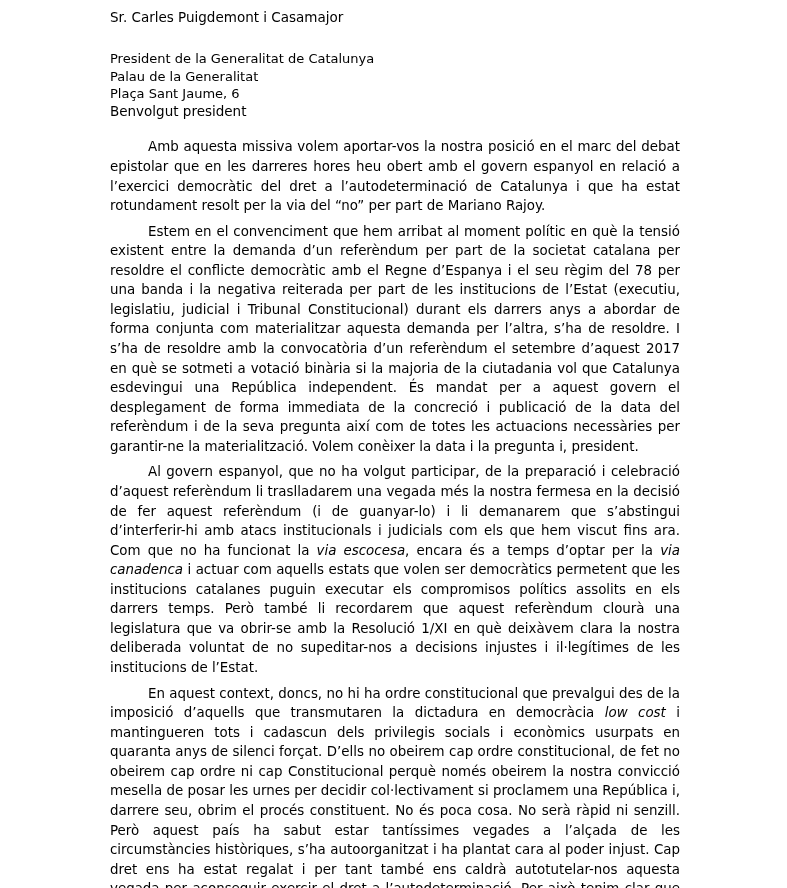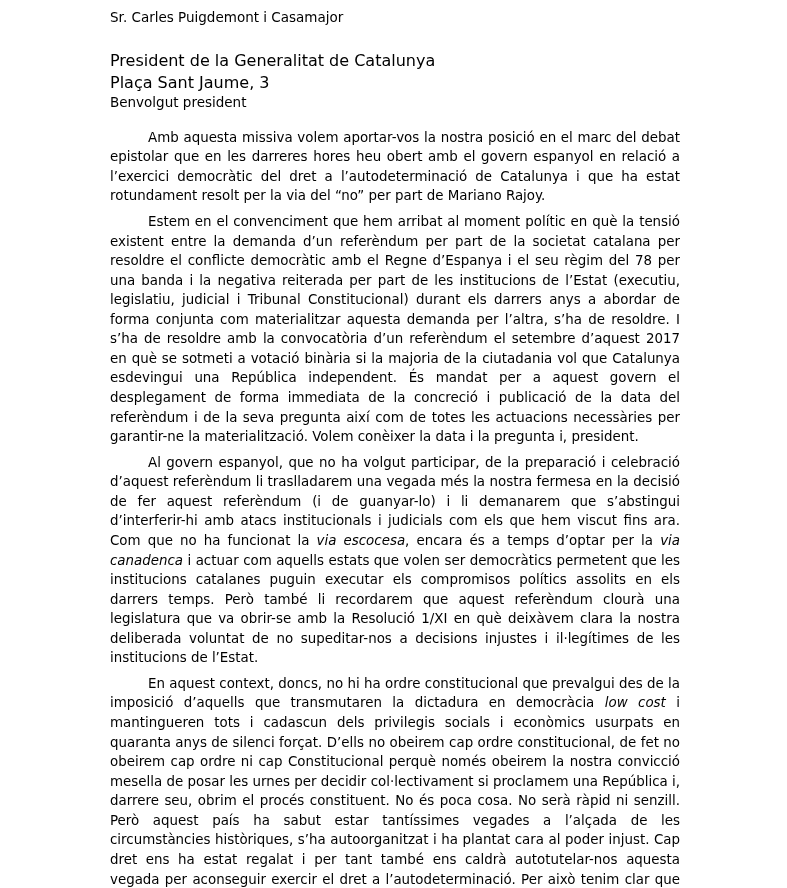--- a/index.html
+++ b/index.html
@@ -27,21 +27,21 @@
     top: 0;
     width: 570px;
   }
   .addressee {
     margin-top: 8px;
     font-size: 13.5px;
     line-height: 1.45;
   }
   .addr-block {
     margin-top: 22px;
-    font-size: 16px;
+    font-size: 13px;
     line-height: 1.38;
   }
   .salutation {
     font-size: 13.5px;
   }
   .body-par {
     margin-top: 6px;
     font-size: 13.4px;
     line-height: 1.46;
     text-align: justify;
@@ -58,21 +58,22 @@
 </head>
 <body>
 
 <div class="page">
   <div class="content">
 
     <div class="addressee">Sr. Carles Puigdemont i Casamajor</div>
 
     <div class="addr-block">
       <div class="line">President de la Generalitat de Catalunya</div>
-      <div class="line">Plaça Sant Jaume, 3</div>
+      <div class="line">Palau de la Generalitat</div>
+      <div class="line">Plaça Sant Jaume, 6</div>
     </div>
 
     <div class="salutation">Benvolgut president</div>
 
     <div class="body-par first">Amb aquesta missiva volem aportar-vos la nostra posició en el marc del debat epistolar que en les darreres hores heu obert amb el govern espanyol en relació a l’exercici democràtic del dret a l’autodeterminació de Catalunya i que ha estat rotundament resolt per la via del “no” per part de Mariano Rajoy.</div>
     <div class="body-par">Estem en el convenciment que hem arribat al moment polític en què la tensió existent entre la demanda d’un referèndum per part de la societat catalana per resoldre el conflicte democràtic amb el Regne d’Espanya i el seu règim del 78 per una banda i la negativa reiterada per part de les institucions de l’Estat (executiu, legislatiu, judicial i Tribunal Constitucional) durant els darrers anys a abordar de forma conjunta com materialitzar aquesta demanda per l’altra, s’ha de resoldre. I s’ha de resoldre amb la convocatòria d’un referèndum el setembre d’aquest 2017 en què se sotmeti a votació binària si la majoria de la ciutadania vol que Catalunya esdevingui una República independent. És mandat per a aquest govern el desplegament de forma immediata de la concreció i publicació de la data del referèndum i de la seva pregunta així com de totes les actuacions necessàries per garantir-ne la materialització. Volem conèixer la data i la pregunta i, president.</div>
     <div class="body-par">Al govern espanyol, que no ha volgut participar, de la preparació i celebració d’aquest referèndum li traslladarem una vegada més la nostra fermesa en la decisió de fer aquest referèndum (i de guanyar-lo) i li demanarem que s’abstingui d’interferir-hi amb atacs institucionals i judicials com els que hem viscut fins ara. Com que no ha funcionat la <span class="it">via escocesa</span>, encara és a temps d’optar per la <span class="it">via canadenca</span> i actuar com aquells estats que volen ser democràtics permetent que les institucions catalanes puguin executar els compromisos polítics assolits en els darrers temps. Però també li recordarem que aquest referèndum clourà una legislatura que va obrir-se amb la Resolució 1/XI en què deixàvem clara la nostra deliberada voluntat de no supeditar-nos a decisions injustes i il·legítimes de les institucions de l’Estat.</div>
     <div class="body-par">En aquest context, doncs, no hi ha ordre constitucional que prevalgui des de la imposició d’aquells que transmutaren la dictadura en democràcia <span class="it">low cost</span> i mantingueren tots i cadascun dels privilegis socials i econòmics usurpats en quaranta anys de silenci forçat. D’ells no obeirem cap ordre constitucional, de fet no obeirem cap ordre ni cap Constitucional perquè només obeirem la nostra convicció mesella de posar les urnes per decidir col·lectivament si proclamem una República i, darrere seu, obrim el procés constituent. No és poca cosa. No serà ràpid ni senzill. Però aquest país ha sabut estar tantíssimes vegades a l’alçada de les circumstàncies històriques, s’ha autoorganitzat i ha plantat cara al poder injust. Cap dret ens ha estat regalat i per tant també ens caldrà autotutelar-nos aquesta vegada per aconseguir exercir el dret a l’autodeterminació. Per això tenim clar que un cop més,</div>
 
   </div>

